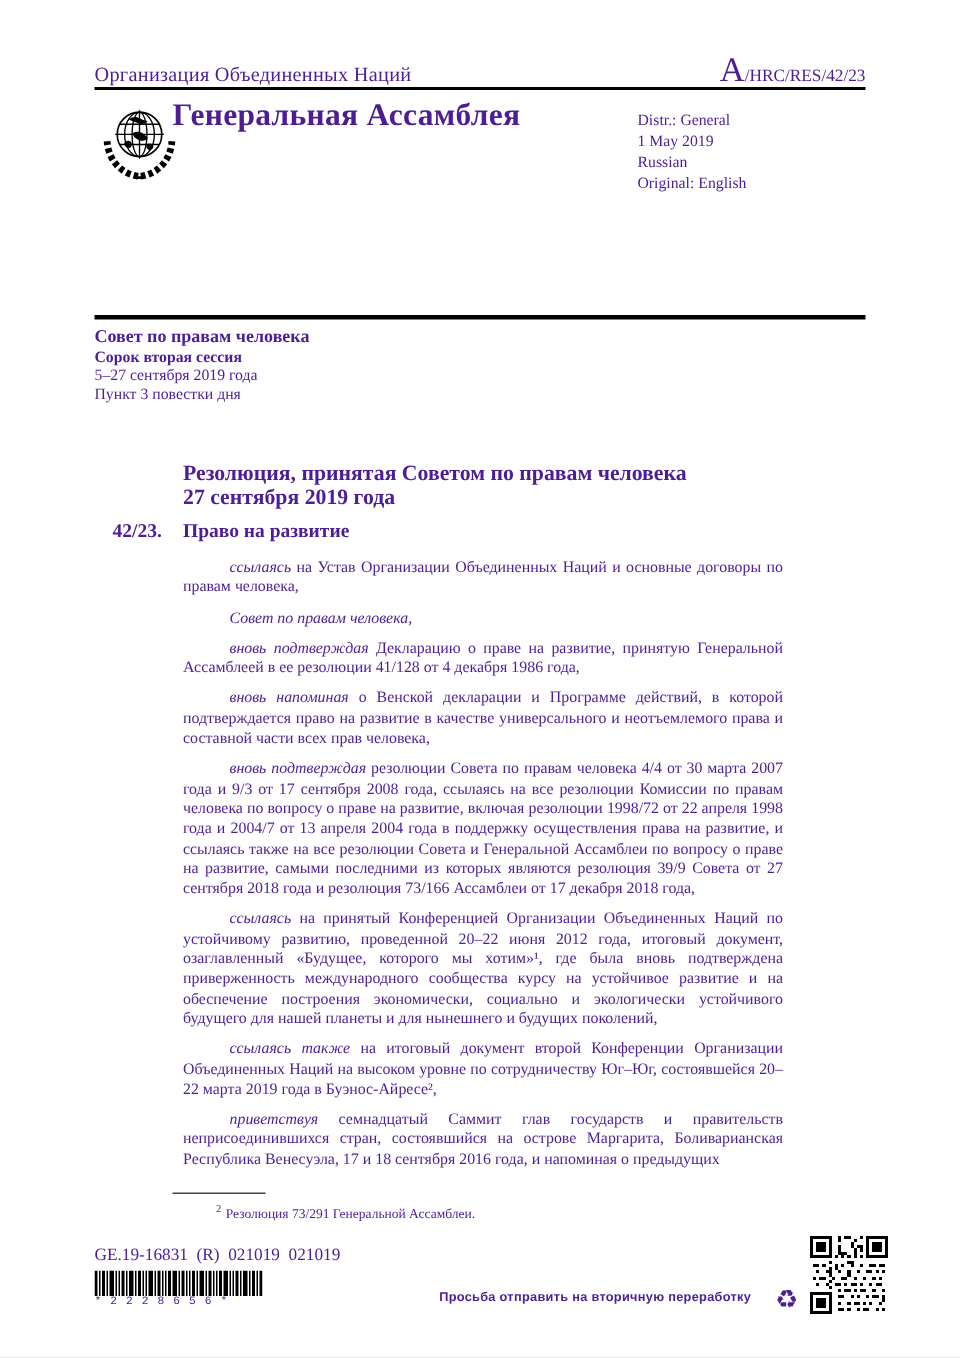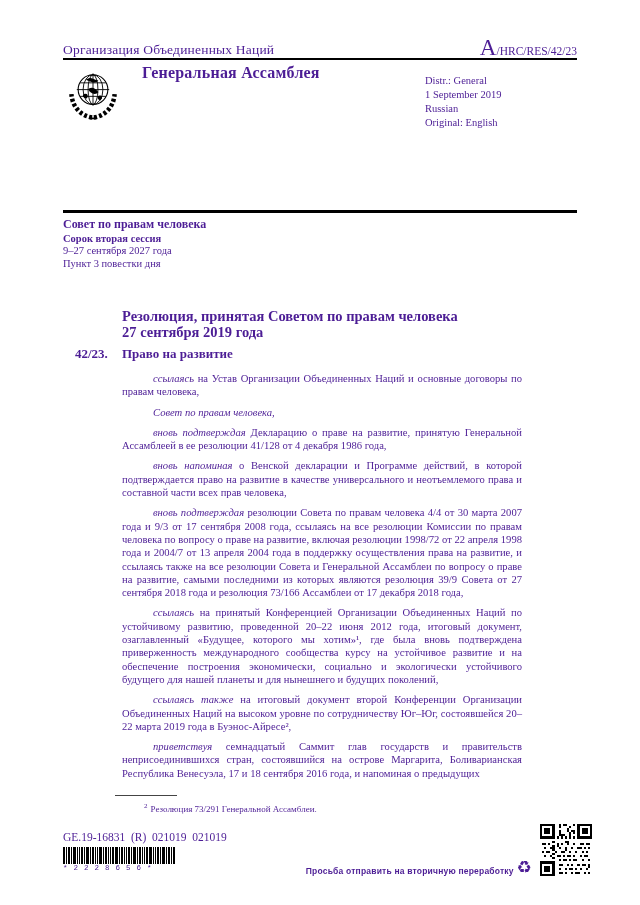--- a/index.html
+++ b/index.html
@@ -10,21 +10,21 @@
     font-family:"Liberation Serif", serif;
     outline:1px solid #d8d8d8;
   }
   
   .header-top { position:absolute; left:63px; right:63px; top:38px; height:20px; }
   .org-name { position:absolute; left:0; bottom:0; font-size:13.5px; letter-spacing:.2px; }
   .doc-symbol { position:absolute; right:0; bottom:-1px; white-space:nowrap; }
   .doc-symbol .big { font-size:23px; line-height:1; }
   .doc-symbol .rest { font-size:11.5px; }
   .header-rule { position:absolute; left:63px; right:63px; top:58px; height:2px; background:#000; }
-  .masthead-title { position:absolute; left:142px; top:64px; font-size:16px; font-weight:bold; letter-spacing:.2px; }
+  .masthead-title { position:absolute; left:115px; top:64px; font-size:21px; font-weight:bold; letter-spacing:.2px; }
   .masthead-info { position:absolute; left:425px; top:74px; font-size:10.5px; line-height:14px; }
   .emblem { position:absolute; left:66px; top:66px; width:54px; height:58px; }
   
   .thick-rule { position:absolute; left:63px; right:63px; top:210px; height:2.5px; background:#000; }
   
   .session { position:absolute; left:63px; top:218px; line-height:12.6px; }
   .session .l1 { font-size:12px; font-weight:bold; margin-bottom:2px; }
   .session .l2 { font-size:10.5px; font-weight:bold; }
   .session .l3, .session .l4 { font-size:10.5px; }
   
@@ -42,21 +42,21 @@
   .footnote-sep { position:absolute; left:115px; top:795px; width:62px; height:1.2px; background:#444; }
   .footnotes { position:absolute; left:122px; top:800px; font-size:9px; line-height:12.5px; width:340px; }
   .footnotes .fn { padding-left:22px; }
   .footnotes sup { font-size:7px; margin-right:3px; }
   
   .ge-line { position:absolute; left:63px; top:831px; font-size:11.5px; white-space:pre; }
   .barcode { position:absolute; left:63px; top:847px; width:112px; height:17px; }
   .barcode-text { position:absolute; left:63px; top:864px; font-family:"Liberation Mono", monospace;
                   font-size:7.5px; letter-spacing:6px; }
   .recycle-row { position:absolute; top:859px; right:108px; white-space:nowrap;
-                 display:flex; align-items:flex-end; gap:3px; }
+                 display:flex; align-items:flex-start; gap:16px; }
   .recycle-text { font-family:"Liberation Sans", sans-serif; font-size:8.5px; font-weight:bold; letter-spacing:.2px; }
   .recycle-glyph { font-family:"DejaVu Sans", sans-serif; font-size:17px; line-height:1; font-weight:normal; }
   .qr { position:absolute; left:540px; top:824px; width:52px; height:52px; }
   svg { display:block; }
 </style>
 </head>
 <body>
 
 <div class="page">
 
@@ -85,31 +85,31 @@
     <g stroke="#000" fill="none" stroke-linecap="butt">
       <path d="M29 56 C 16 54 7 44 6 30" stroke-width="5" stroke-dasharray="3.4 2.4"></path>
       <path d="M31 56 C 44 54 53 44 54 30" stroke-width="5" stroke-dasharray="3.4 2.4"></path>
       <path d="M27 57 h6" stroke-width="2"></path>
     </g>
   </svg>
 
   <div class="masthead-title">Генеральная Ассамблея</div>
   <div class="masthead-info">
     <div>Distr.: General</div>
-    <div>1 September 2019</div>
+    <div>1 May 2019</div>
     <div>Russian</div>
     <div>Original: English</div>
   </div>
 
   <div class="thick-rule"></div>
 
   <div class="session">
     <div class="l1">Совет по правам человека</div>
     <div class="l2">Сорок вторая сессия</div>
-    <div class="l3">9–27 сентября 2027 года</div>
+    <div class="l3">5–27 сентября 2019 года</div>
     <div class="l4">Пункт 3 повестки дня</div>
   </div>
 
   <div class="res-title">
     <div>Резолюция, принятая Советом по правам человека</div>
     <div>27 сентября 2019 года</div>
   </div>
 
   <div class="res-heading">
     <span class="num">42/23.</span>

